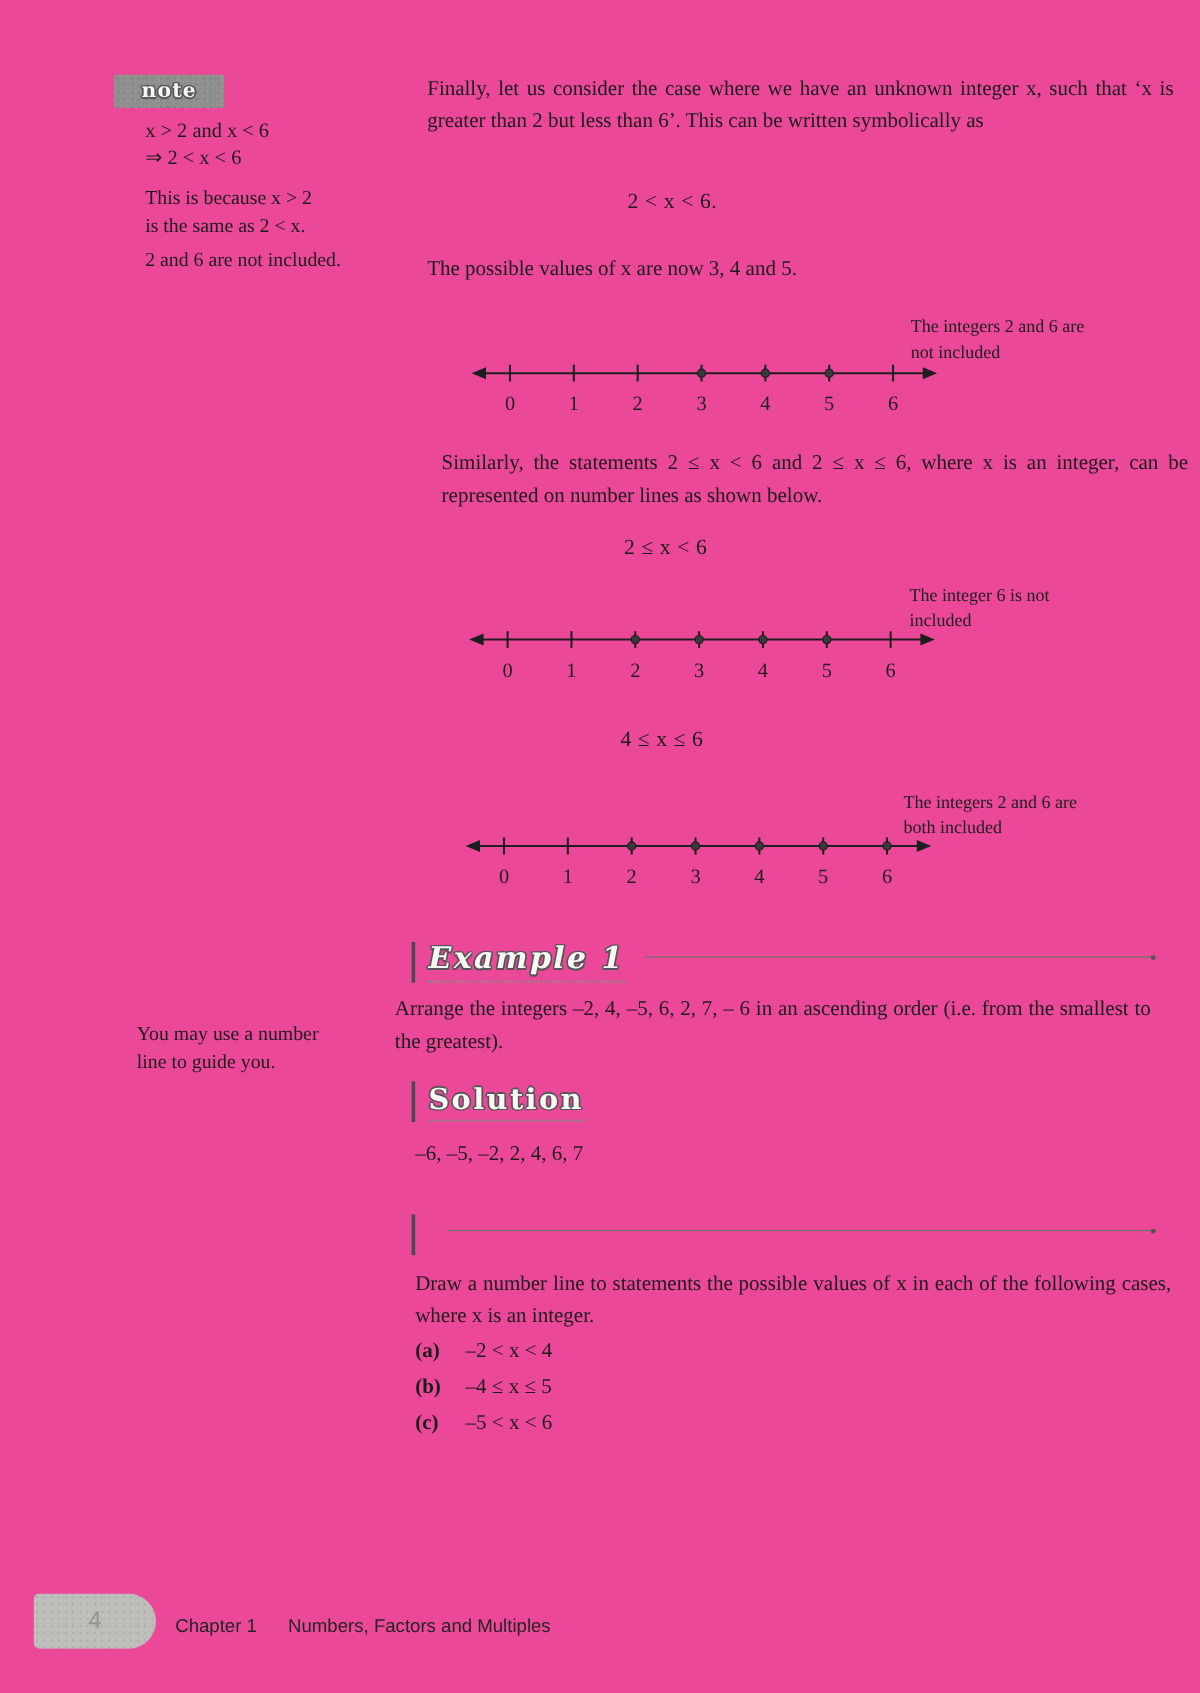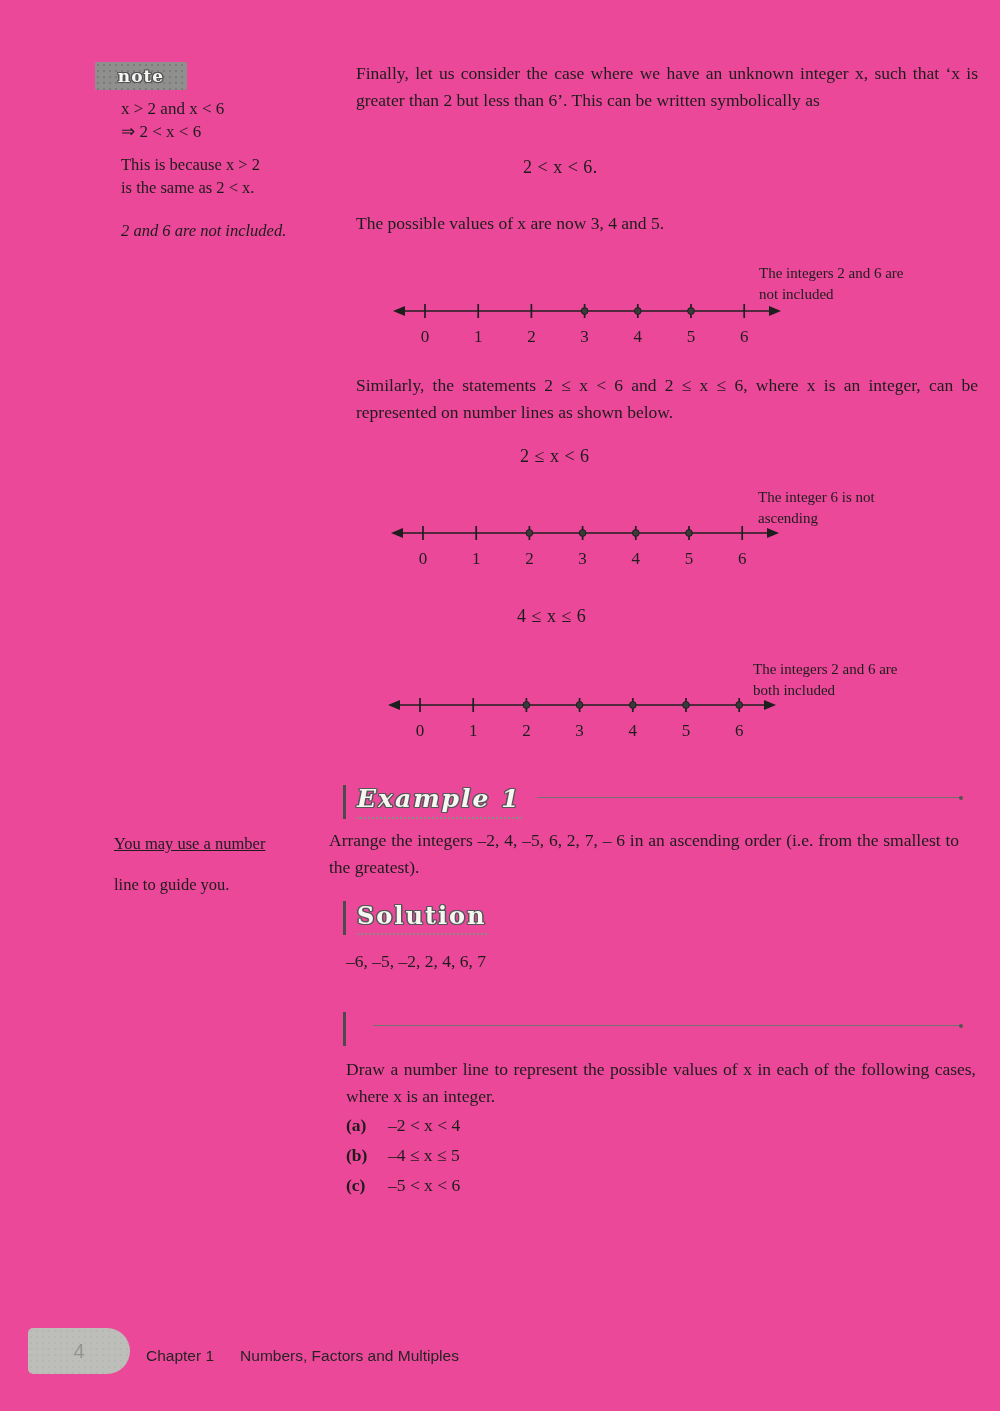--- a/index.html
+++ b/index.html
@@ -84,21 +84,21 @@
 
 <div class="page">
 
   <div class="note-box">
     <span class="stencil note-word">note</span>
   </div>
   <div class="abs side-math" style="left:121px; top:97px;">x &gt; 2 and x &lt; 6</div>
   <div class="abs side-math" style="left:121px; top:120px;">⇒ 2 &lt; x &lt; 6</div>
   <div class="abs side-text" style="left:121px; top:153px;">This is because x &gt; 2</div>
   <div class="abs side-text" style="left:121px; top:176px;">is the same as 2 &lt; x.</div>
-  <div class="abs side-text" style="left:121px; top:219px;font-style:italic;">2 and 6 are not included.</div>
+  <div class="abs side-text" style="left:121px; top:205px;">2 and 6 are not included.</div>
 
   <div class="abs para" style="left:356px; top:60px; width:622px;">Finally, let us consider the case where we have an unknown integer x, such that ‘x is greater than 2 but less than 6’. This can be written symbolically as</div>
   <div class="abs formula" style="left:523px; top:157px;">2 &lt; x &lt; 6.</div>
   <div class="abs para" style="left:356px; top:210px; width:622px;">The possible values of x are now 3, 4 and 5.</div>
 
   <div class="abs annot" style="left:759px; top:263px; width:225px;">
     <div>The integers 2 and 6 are</div>
     <div>not included</div>
   </div>
   <div class="abs nl" style="left:391px; top:297px;"><svg width="392" height="52" viewBox="0 0 392 52">
@@ -117,26 +117,26 @@
         <text x="246.8" y="45" text-anchor="middle" font-size="17" fill="#1e1e1e">4</text>
         <line x1="300" y1="7" x2="300" y2="21" stroke="#1e1e1e" stroke-width="1.7"></line>
         <text x="300" y="45" text-anchor="middle" font-size="17" fill="#1e1e1e">5</text>
         <line x1="353.20000000000005" y1="7" x2="353.20000000000005" y2="21" stroke="#1e1e1e" stroke-width="1.7"></line>
         <text x="353.20000000000005" y="45" text-anchor="middle" font-size="17" fill="#1e1e1e">6</text>
         <circle cx="193.60000000000002" cy="14" r="3.4" fill="#3a3a3a" stroke="#1e1e1e" stroke-width="1"></circle>
         <circle cx="246.8" cy="14" r="3.4" fill="#3a3a3a" stroke="#1e1e1e" stroke-width="1"></circle>
         <circle cx="300" cy="14" r="3.4" fill="#3a3a3a" stroke="#1e1e1e" stroke-width="1"></circle>
       </svg></div>
 
-  <div class="abs para" style="left:356px; top:372px; width:622px;">Similarly, the statements 2 ≤ x &lt; 6 and 2 ≤ x ≤ 6, where x is an integer, can be represented on number lines as shown below.</div>
+  <div class="abs para" style="left:368px; top:372px; width:622px;">Similarly, the statements 2 ≤ x &lt; 6 and 2 ≤ x ≤ 6, where x is an integer, can be represented on number lines as shown below.</div>
 
   <div class="abs formula" style="left:520px; top:446px;">2 ≤ x &lt; 6</div>
   <div class="abs annot" style="left:758px; top:487px; width:225px;">
     <div>The integer 6 is not</div>
-    <div>ascending</div>
+    <div>included</div>
   </div>
   <div class="abs nl" style="left:389px; top:519px;"><svg width="392" height="52" viewBox="0 0 392 52">
         <line x1="9" y1="14" x2="383" y2="14" stroke="#1e1e1e" stroke-width="1.7"></line>
         <path d="M2 14 l12 -5 v10 z" fill="#1e1e1e"></path>
         <path d="M390 14 l-12 -5 v10 z" fill="#1e1e1e"></path>
         <line x1="34" y1="7" x2="34" y2="21" stroke="#1e1e1e" stroke-width="1.7"></line>
         <text x="34" y="45" text-anchor="middle" font-size="17" fill="#1e1e1e">0</text>
         <line x1="87.2" y1="7" x2="87.2" y2="21" stroke="#1e1e1e" stroke-width="1.7"></line>
         <text x="87.2" y="45" text-anchor="middle" font-size="17" fill="#1e1e1e">1</text>
         <line x1="140.4" y1="7" x2="140.4" y2="21" stroke="#1e1e1e" stroke-width="1.7"></line>
@@ -185,34 +185,34 @@
         <circle cx="353.20000000000005" cy="14" r="3.4" fill="#3a3a3a" stroke="#1e1e1e" stroke-width="1"></circle>
       </svg></div>
 
   <div class="abs ex-header" style="left:343px; top:784px; width:620px;">
     <span class="hbar"></span>
     <span class="stencil ex-title">Example 1</span>
     <span class="hrule"></span>
   </div>
   <div class="abs para" style="left:329px; top:827px; width:630px;">Arrange the integers –2, 4, –5, 6, 2, 7, – 6 in an ascending order (i.e. from the smallest to the greatest).</div>
 
-  <div class="abs side-text" style="left:114px; top:832px;text-decoration:underline;">You may use a number</div>
+  <div class="abs side-text" style="left:114px; top:850px;">You may use a number</div>
   <div class="abs side-text" style="left:114px; top:873px;">line to guide you.</div>
 
   <div class="abs ex-header" style="left:343px; top:901px;">
     <span class="hbar"></span>
     <span class="stencil sol-title">Solution</span>
   </div>
   <div class="abs para" style="left:346px; top:948px;">–6, –5, –2, 2, 4, 6, 7</div>
 
   <div class="abs ex-header" style="left:343px; top:1012px; width:620px;">
     <span class="hbar"></span>
     <span class="hrule"></span>
   </div>
-  <div class="abs para" style="left:346px; top:1056px; width:630px;">Draw a number line to represent the possible values of x in each of the following cases, where x is an integer.</div>
+  <div class="abs para" style="left:346px; top:1056px; width:630px;">Draw a number line to statements the possible values of x in each of the following cases, where x is an integer.</div>
 
   <div class="abs" style="left:346px; top:1110px;">
     <div class="item">
       <span class="item-label">(a)</span>
       <span class="item-formula">–2 &lt; x &lt; 4</span>
     </div>
     <div class="item">
       <span class="item-label">(b)</span>
       <span class="item-formula">–4 ≤ x ≤ 5</span>
     </div>

